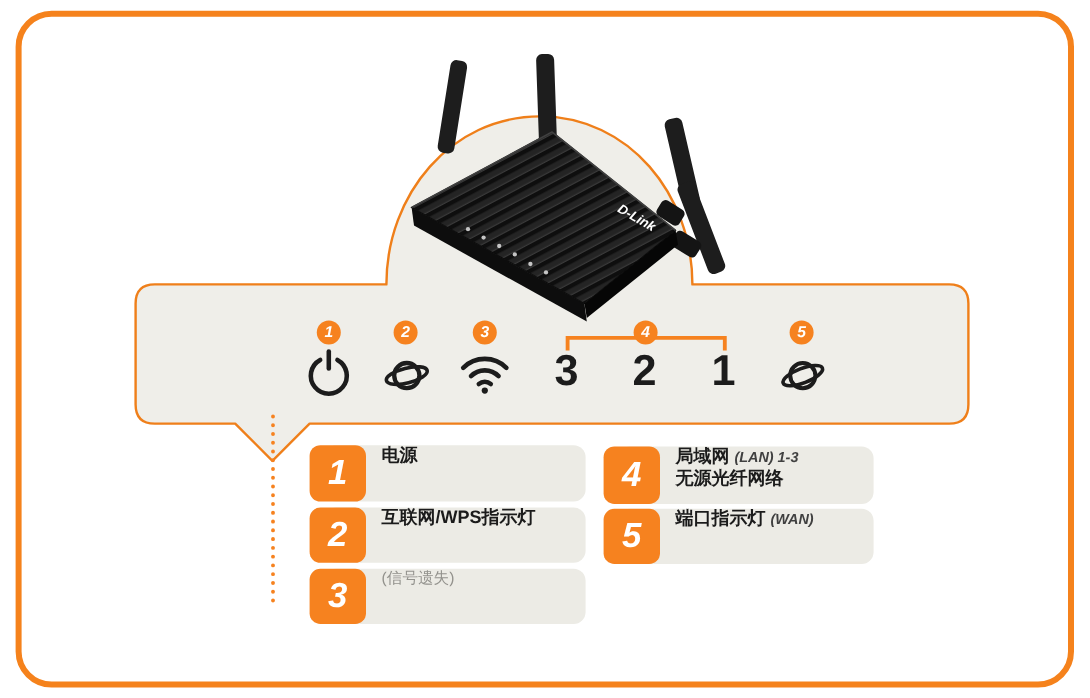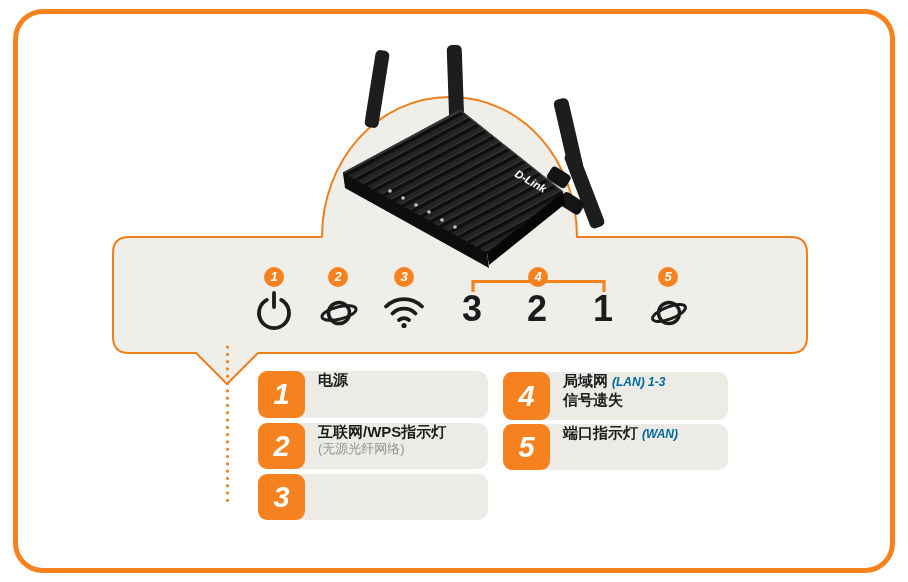--- a/index.html
+++ b/index.html
@@ -21,21 +21,21 @@
   .legend-row{position:absolute;}
   .row-box{position:absolute;left:12px;right:0;top:0;bottom:0;background:#ECEBE5;
            border-radius:10px;}
   .row-badge{position:absolute;left:0;top:0;bottom:0;width:47px;background:#F6821F;
              border-radius:9px;color:#fff;font-weight:bold;font-style:italic;
              display:flex;align-items:center;justify-content:center;font-size:29px;}
   .row-text{position:absolute;left:60px;right:6px;top:0;bottom:0;display:flex;
             flex-direction:column;justify-content:flex-start;}
   .row-title{font-size:15px;font-weight:bold;color:#1b1b1b;line-height:18px;}
   .lat{}
-  .row-suffix{font-size:12px;font-weight:bold;font-style:italic;color:#0369a1;margin-left:4px;}
+  .row-suffix{font-size:12px;font-weight:bold;font-style:italic;color:#404040;margin-left:4px;}
   .row-sub{font-size:13px;color:#93928D;line-height:15px;}
 </style>
 </head>
 <body>
 
 <div class="stage">
 
   <div class="frame"></div>
 
   <svg class="scene" viewBox="0 0 908 582">
@@ -128,37 +128,37 @@
     <div class="row-text">
       <div class="row-title">电源</div>
     </div>
   </div>
 
   <div class="legend-row" style="left:258px;top:423px;width:230px;height:46px">
     <div class="row-box"></div>
     <div class="row-badge">2</div>
     <div class="row-text">
       <div class="row-title"><span>互联网/</span><span class="lat">WPS</span><span>指示灯</span></div>
-      <div class="row-sub">(无源光纤网络)</div>
     </div>
   </div>
 
   <div class="legend-row" style="left:258px;top:474px;width:230px;height:46px">
     <div class="row-box"></div>
     <div class="row-badge">3</div>
     <div class="row-text">
+      <div class="row-sub">(信号遗失)</div>
     </div>
   </div>
 
   <div class="legend-row" style="left:503px;top:372px;width:225px;height:48px">
     <div class="row-box"></div>
     <div class="row-badge">4</div>
     <div class="row-text">
       <div class="row-title"><span>局域网</span><span class="row-suffix">(LAN) 1-3</span></div>
-      <div class="row-title">信号遗失</div>
+      <div class="row-title">无源光纤网络</div>
     </div>
   </div>
 
   <div class="legend-row" style="left:503px;top:424px;width:225px;height:46px">
     <div class="row-box"></div>
     <div class="row-badge">5</div>
     <div class="row-text">
       <div class="row-title"><span>端口指示灯</span><span class="row-suffix">(WAN)</span></div>
     </div>
   </div>

